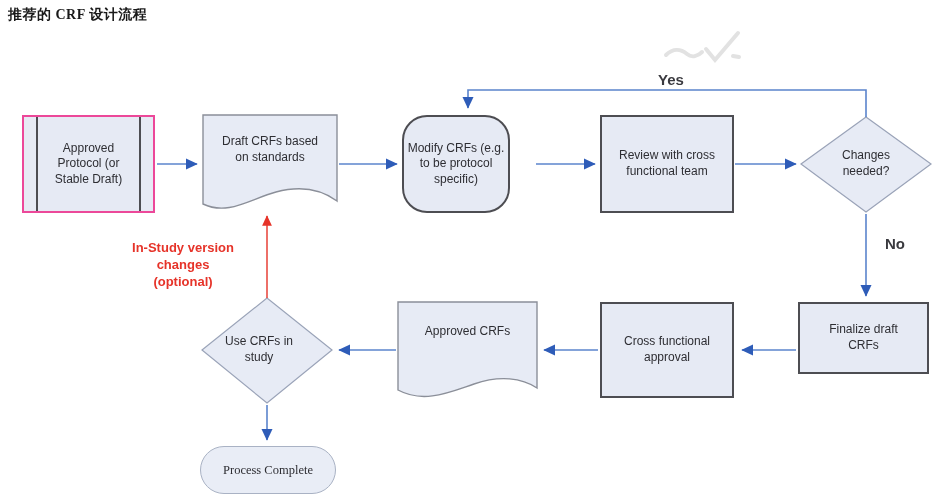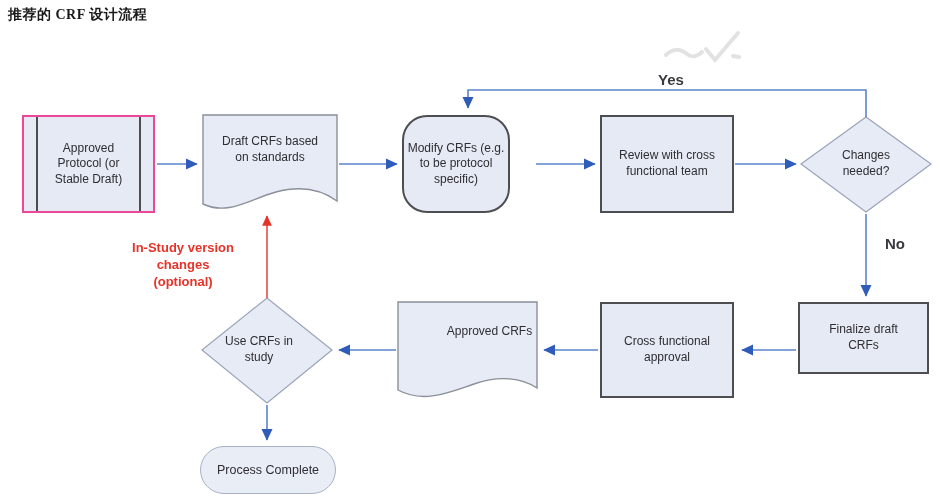--- a/index.html
+++ b/index.html
@@ -92,21 +92,21 @@
     <span class="bar r"></span>
     <span class="lbl">Approved
 Protocol (or
 Stable Draft)</span>
   </div>
 
   <div class="node" style="left:203px;top:118px;width:134px;height:64px;">
     <span class="lbl">Draft CRFs based
 on standards</span>
   </div>
-  <div class="node" style="left:398px;top:308px;width:139px;height:48px;padding-left:22px;">
+  <div class="node" style="left:398px;top:308px;width:139px;height:48px;">
     <span class="lbl">Approved CRFs</span>
   </div>
 
   <div class="node proc" style="left:402px;top:115px;width:108px;height:98px;border-radius:25px;">
     <span class="lbl">Modify CRFs (e.g.
 to be protocol
 specific)</span>
   </div>
   <div class="node proc" style="left:600px;top:115px;width:134px;height:98px;">
     <span class="lbl">Review with cross
@@ -123,21 +123,21 @@
 
   <div class="node" style="left:811px;top:130px;width:110px;height:68px;">
     <span class="lbl">Changes
 needed?</span>
   </div>
   <div class="node" style="left:199px;top:318px;width:120px;height:64px;">
     <span class="lbl">Use CRFs in
 study</span>
   </div>
 
-  <div class="node stadium" style="left:200px;top:446px;width:136px;height:48px;">
+  <div class="node stadium" style="left:200px;top:446px;width:136px;height:48px;font-family:Liberation Serif, serif;">
     <span class="lbl">Process Complete</span>
   </div>
 
   <div class="floatlbl" style="left:658px;top:71px;">Yes</div>
   <div class="floatlbl" style="left:885px;top:235px;">No</div>
 
   <div id="red-note">In-Study version
 changes
 (optional)</div>
 

